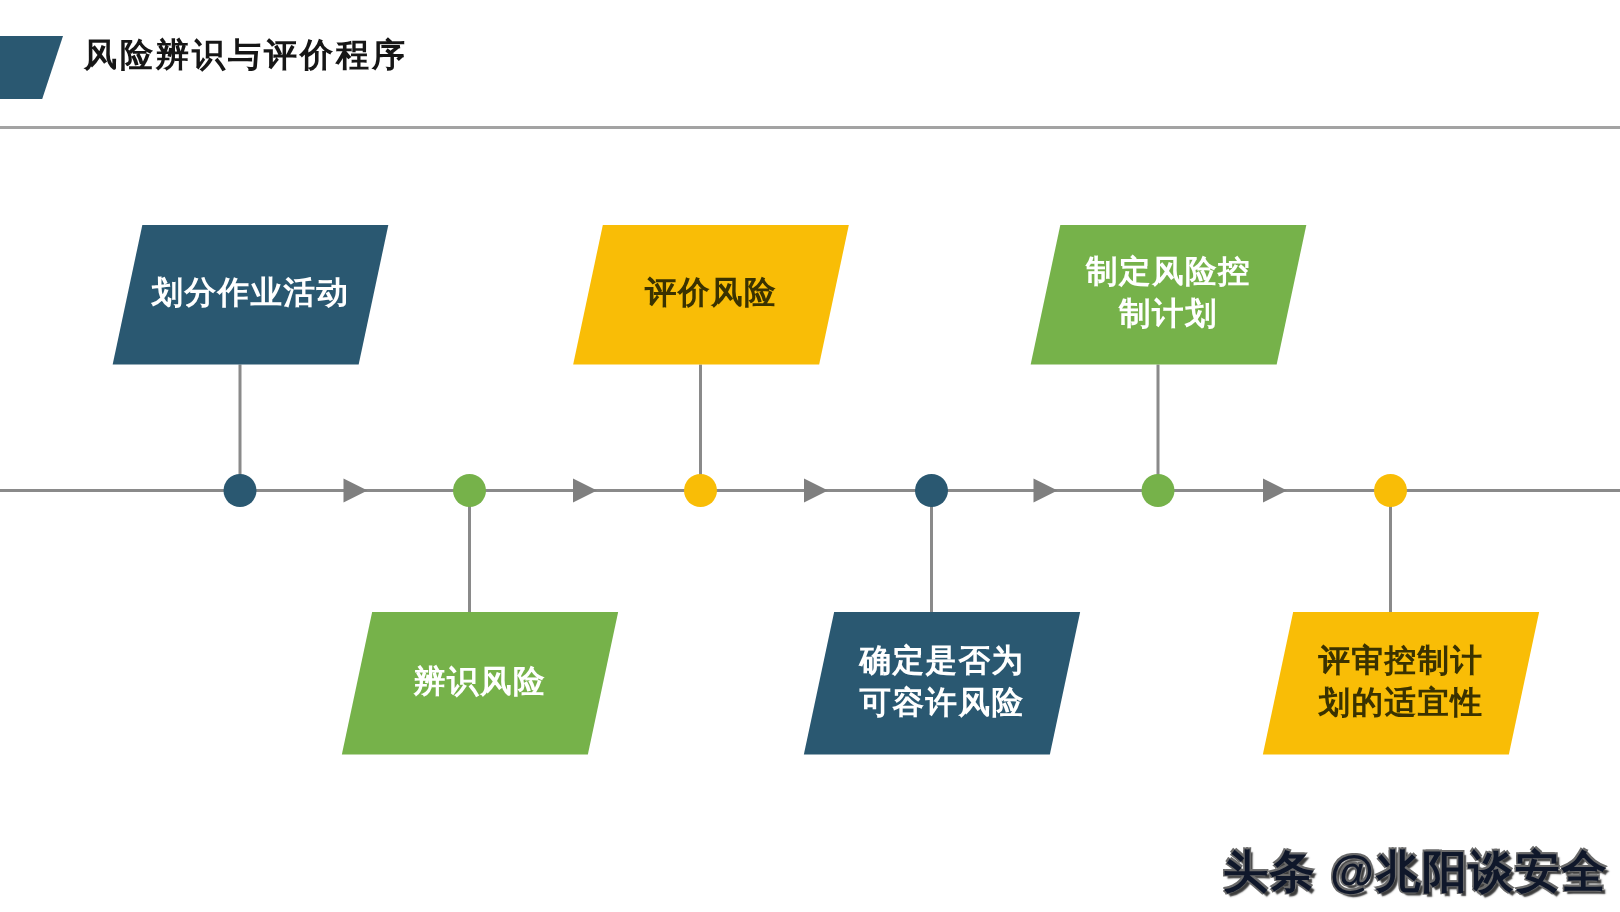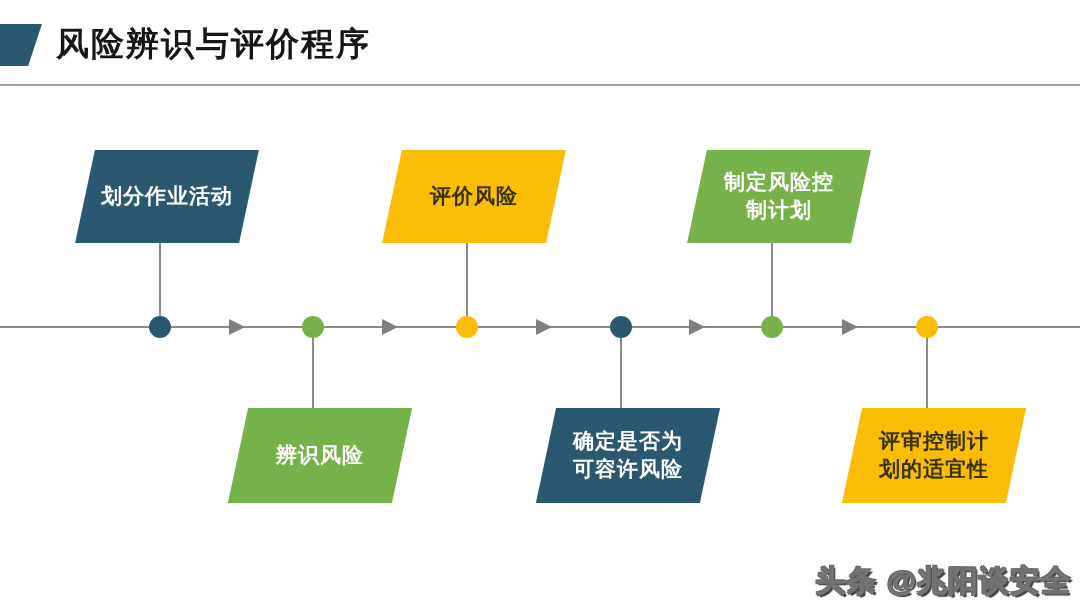--- a/index.html
+++ b/index.html
@@ -11,21 +11,21 @@
   .canvas{position:absolute;inset:0;}
 
   
   .title-marker{
     position:absolute;left:0;top:24px;width:42px;height:42px;
     clip-path:polygon(0 0,100% 0,67% 100%,0 100%);
   }
   .page-title{
     position:absolute;left:56px;top:22px;
     font-family:"Liberation Serif","DejaVu Serif",serif;
-    font-size:33px;font-weight:bold;color:#161616;letter-spacing:2px;
+    font-size:22px;font-weight:bold;color:#161616;letter-spacing:2px;
     white-space:nowrap;
   }
   .header-divider{
     position:absolute;left:0;top:84px;width:1080px;height:2px;
     background:#a3a3a3;
     box-shadow:0 1px 0 rgba(255,255,255,.8);
   }
 
   
   .timeline-line{
@@ -56,21 +56,21 @@
   .step-shape.row-bottom{top:408px;height:95px;}
   .step-label{
     transform:skewX(12deg);
     font-size:21px;font-weight:bold;line-height:1.35;
     white-space:pre-line;letter-spacing:1px;
   }
 
   
   .watermark{
     position:absolute;right:8px;bottom:6px;
-    font-size:30px;font-weight:bold;color:#737373;letter-spacing:1px;
+    font-size:30px;font-weight:bold;color:#0f172a;letter-spacing:1px;
     text-shadow:
       -1px -1px 0 #6b6b6b, 1px -1px 0 #6b6b6b,
       -1px 1px 0 #6b6b6b, 2px 2px 1px #3c3c3c;
     white-space:nowrap;
   }
 </style>
 </head>
 <body>
 
 <div class="canvas">

